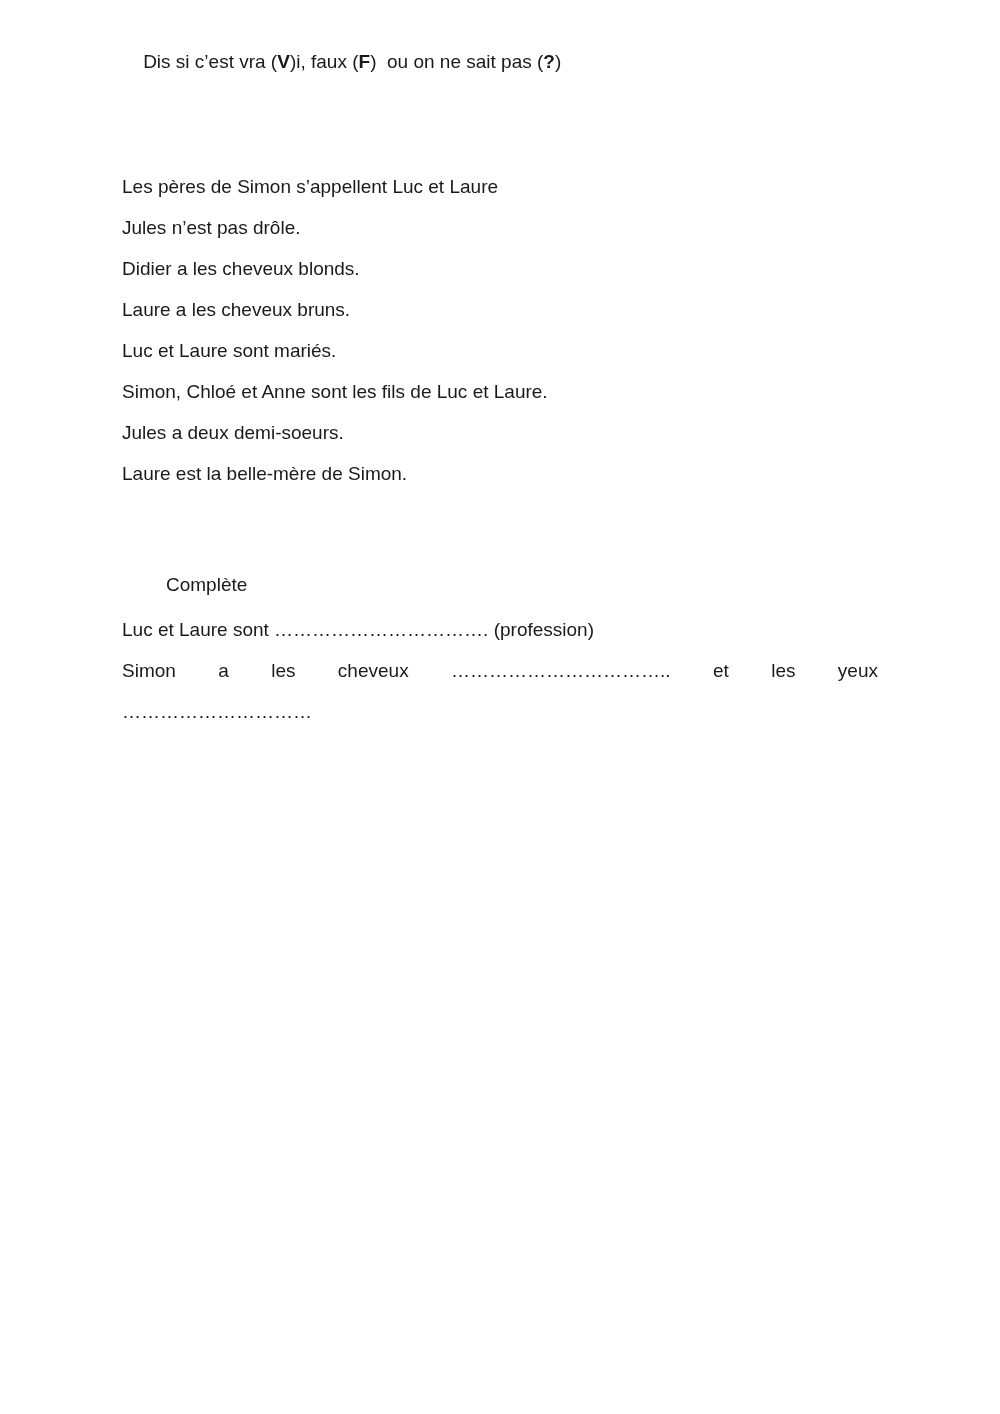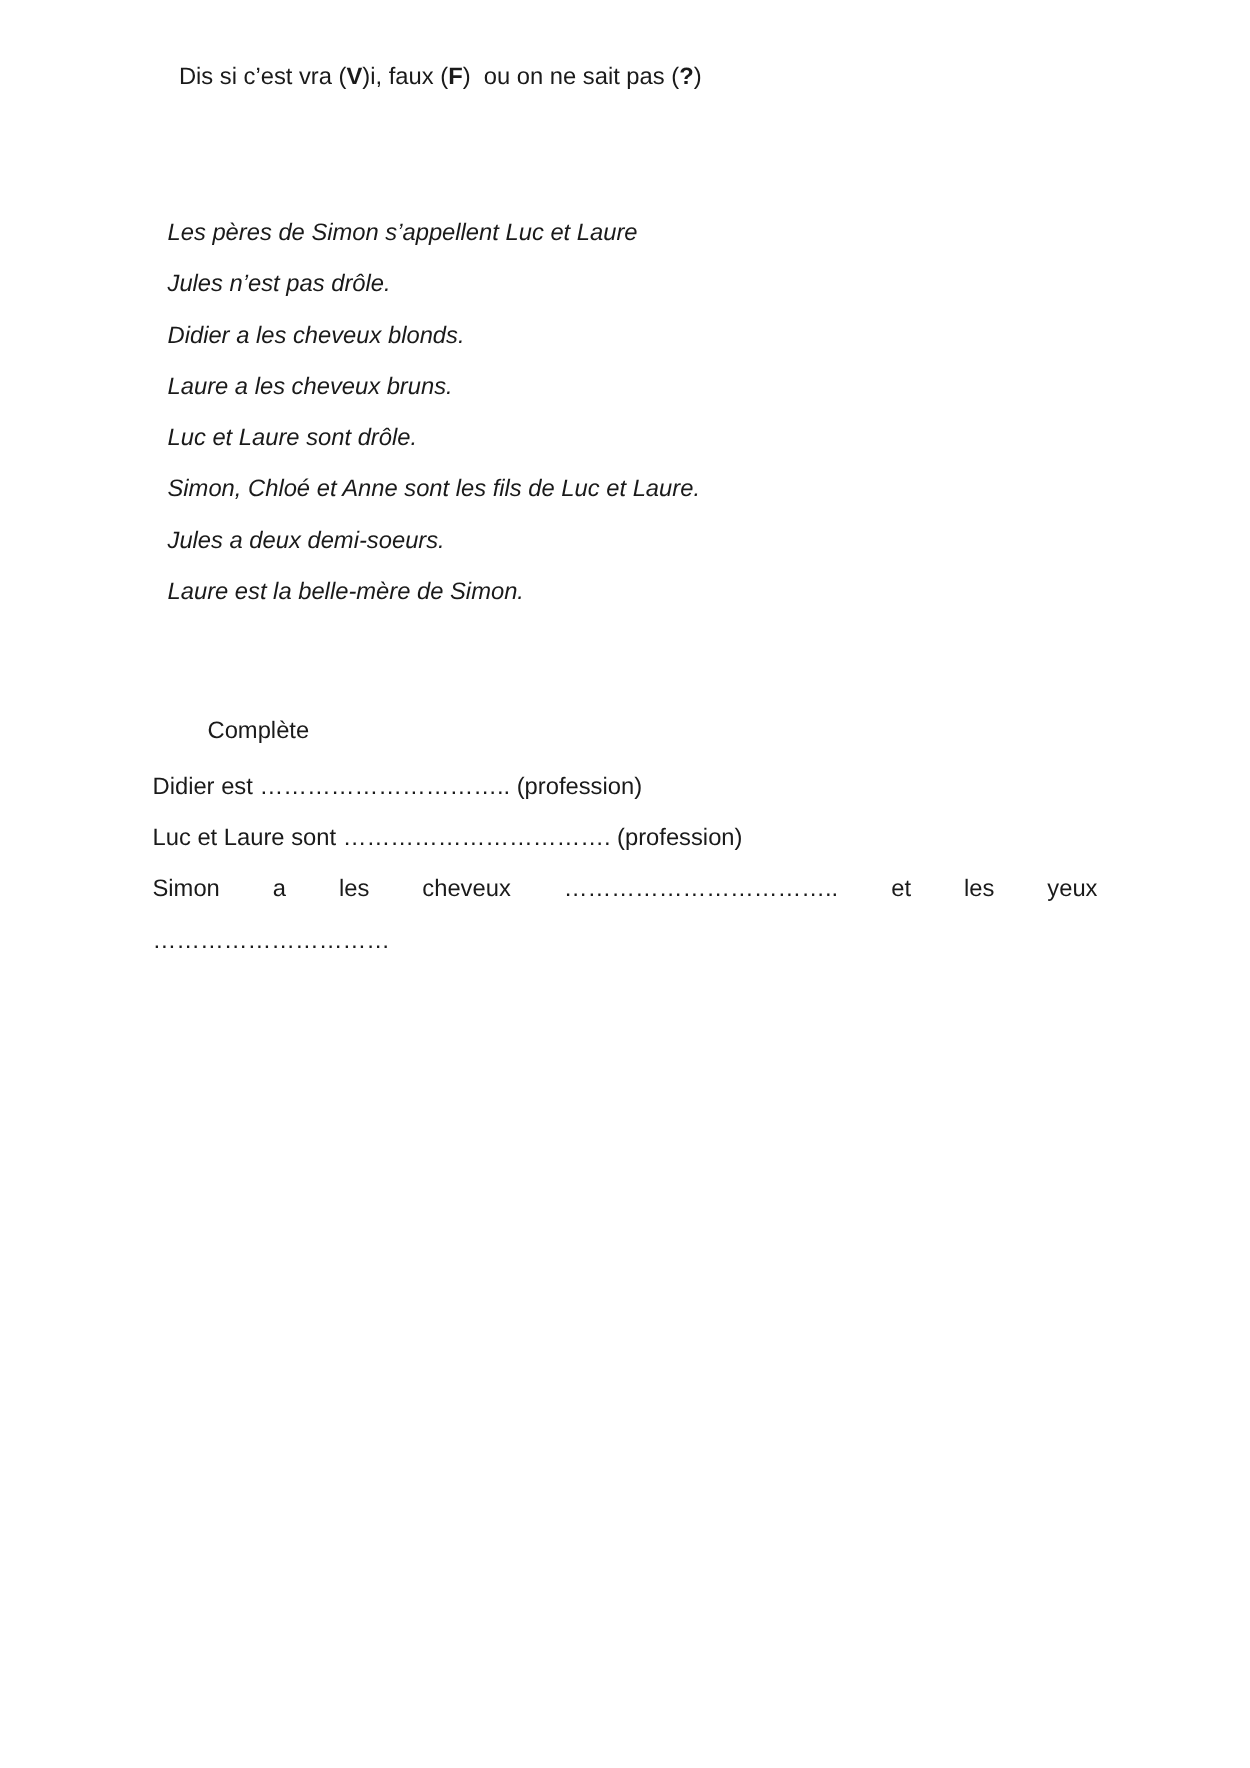--- a/index.html
+++ b/index.html
@@ -23,22 +23,21 @@
     line-height: 41px;
     white-space: pre-wrap;
   }
   .title-line {
     margin-bottom: 43px;
   }
   .title-line b {
     font-weight: bold;
   }
   .statements {
-    margin: 12px;
-    font-style: italic;
+    margin: 0;
   }
   .complete-section {
     margin-top: 70px;
   }
   .complete-heading {
     margin-bottom: 4px;
     margin-left: 44px;
   }
   .justify {
     white-space: normal;
@@ -53,27 +52,26 @@
 
   <div class="line title-line">
     <span>Dis si c’est vra (</span><b>V</b><span>)i, faux (</span><b>F</b><span>)  ou on ne sait pas (</span><b>?</b><span>)</span>
   </div>
 
   <div class="statements">
     <div class="line">Les pères de Simon s’appellent Luc et Laure</div>
     <div class="line">Jules n’est pas drôle.</div>
     <div class="line">Didier a les cheveux blonds.</div>
     <div class="line">Laure a les cheveux bruns.</div>
-    <div class="line">Luc et Laure sont drôle.</div>
+    <div class="line">Luc et Laure sont mariés.</div>
     <div class="line">Simon, Chloé et Anne sont les fils de Luc et Laure.</div>
     <div class="line">Jules a deux demi-soeurs.</div>
     <div class="line">Laure est la belle-mère de Simon.</div>
   </div>
 
   <div class="complete-section">
     <div class="line complete-heading">Complète</div>
-    <div class="line">Didier est ………………………….. (profession)</div>
     <div class="line">Luc et Laure sont ……………………………. (profession)</div>
     <div class="line justify">Simon a les cheveux …………………………….. et les yeux</div>
     <div class="line">…………………………</div>
   </div>
 
 </div>
 
 </body></html>

